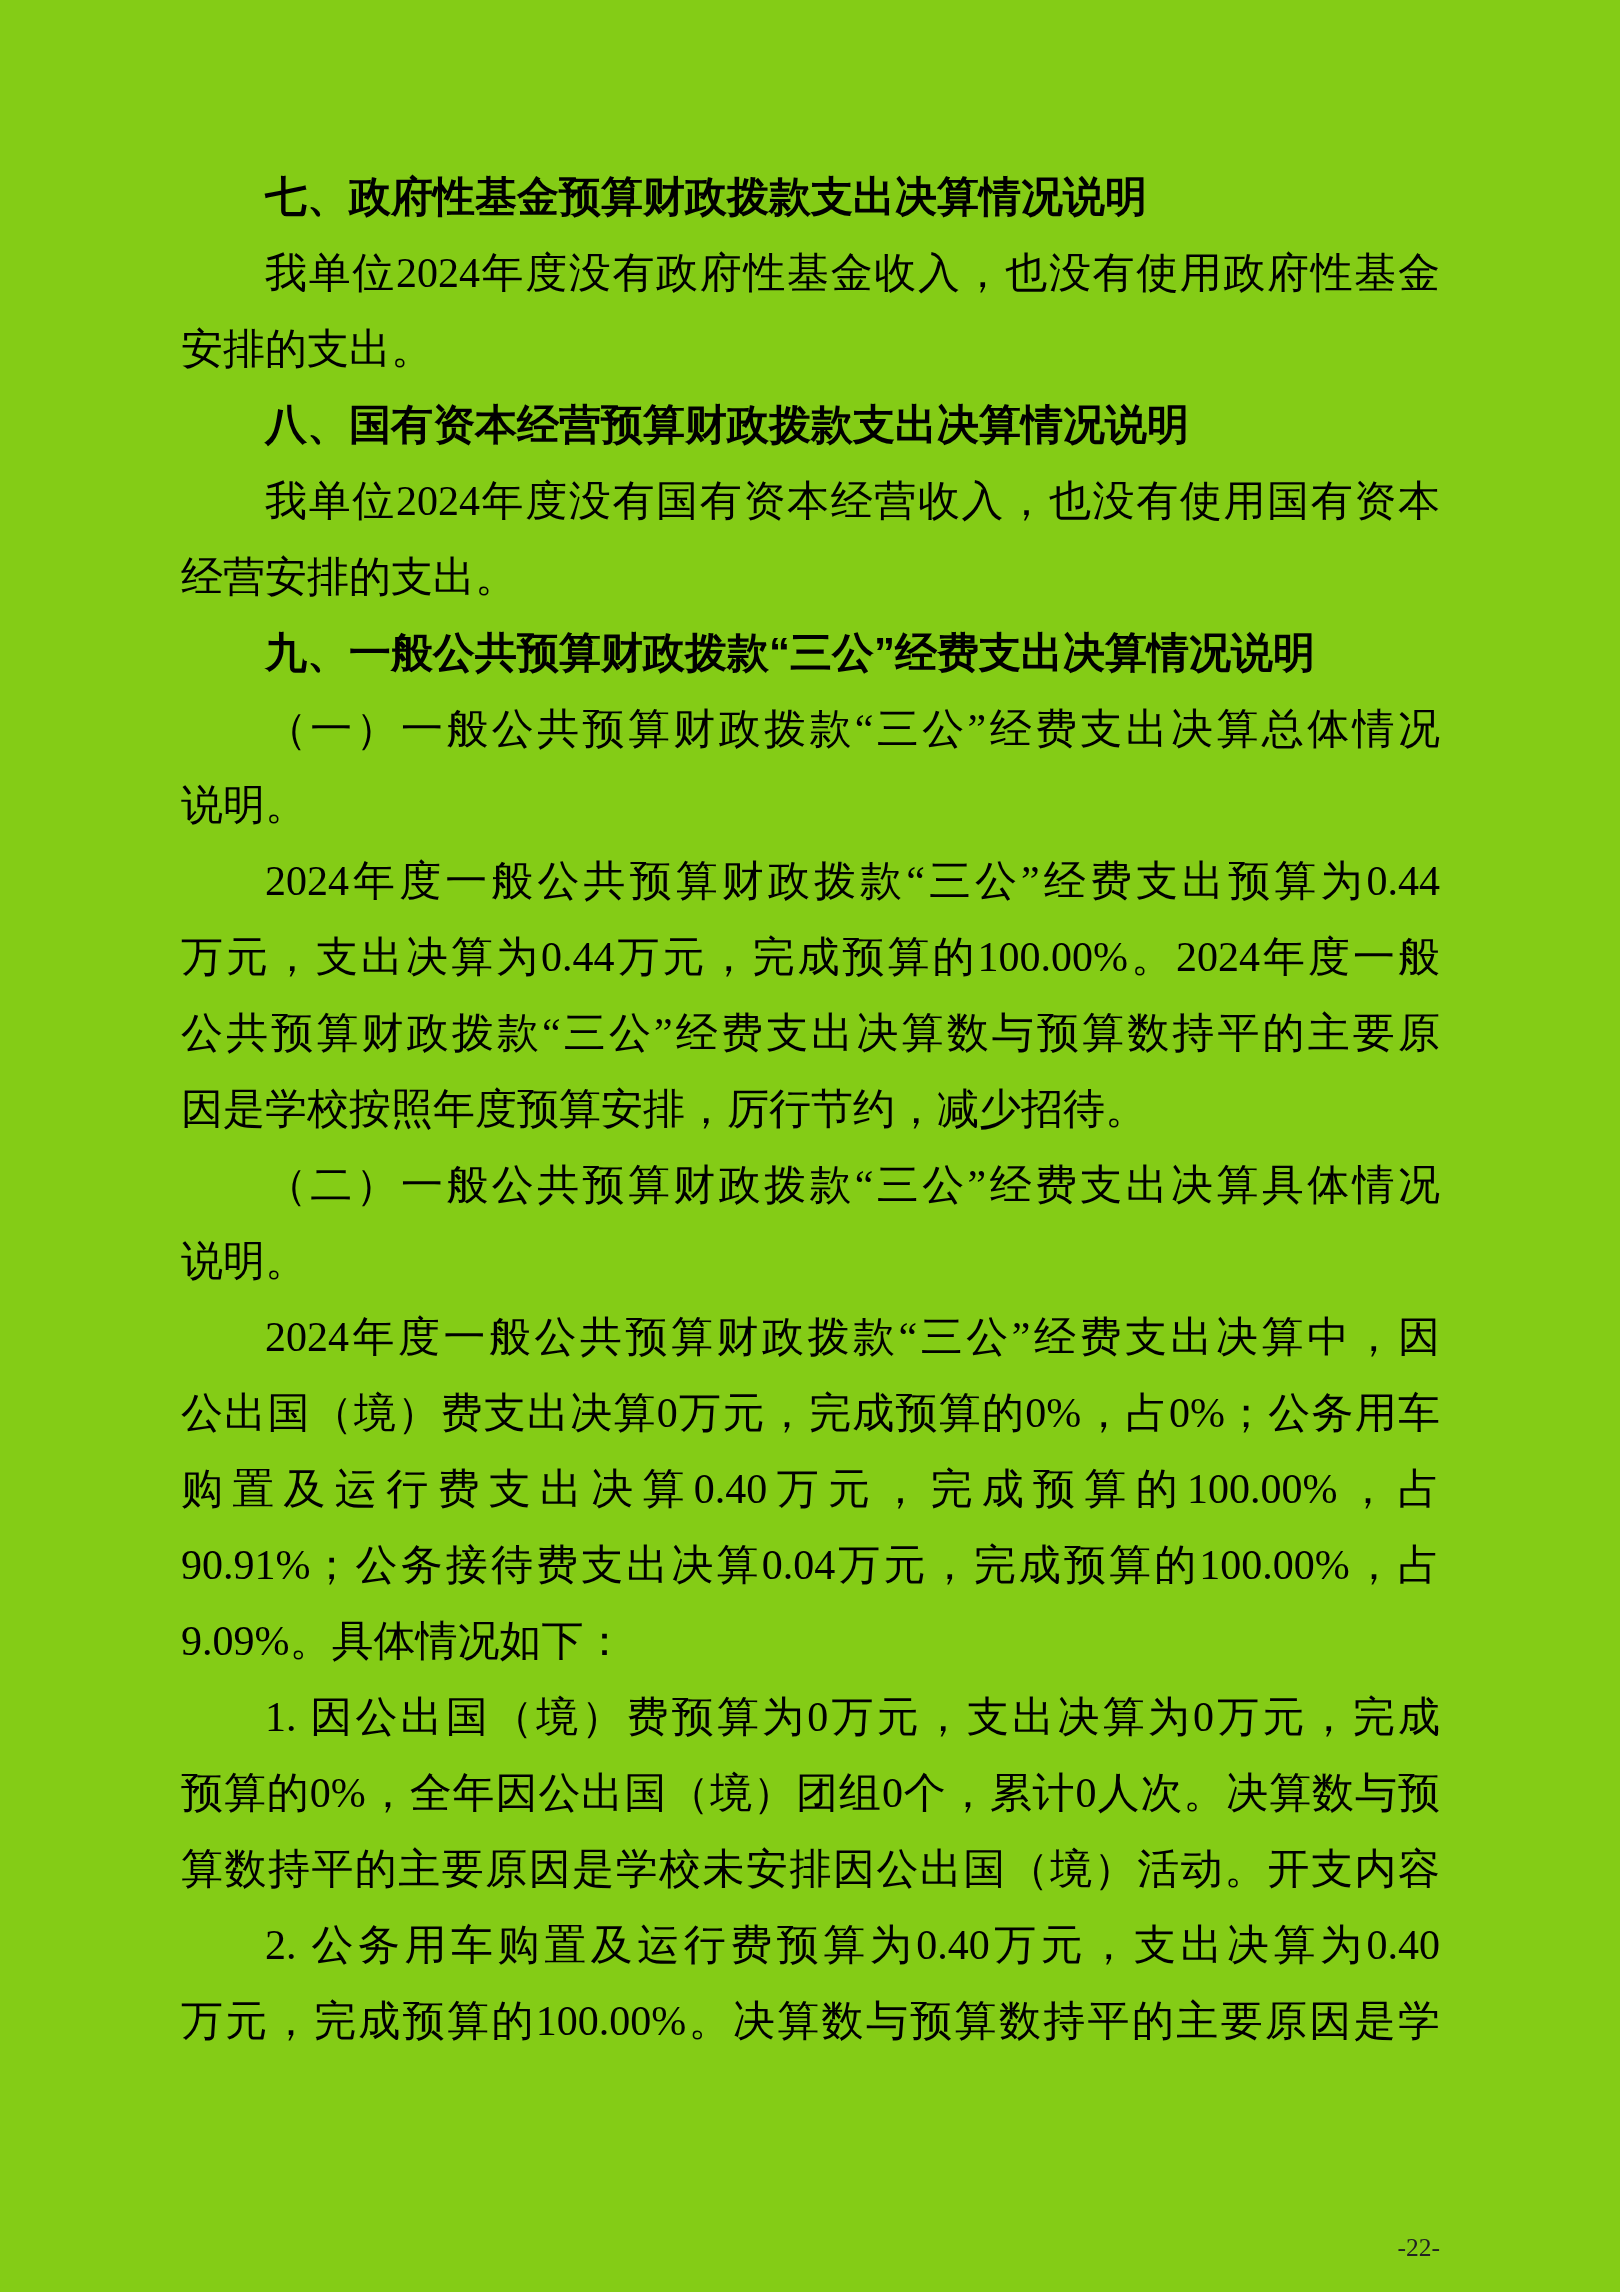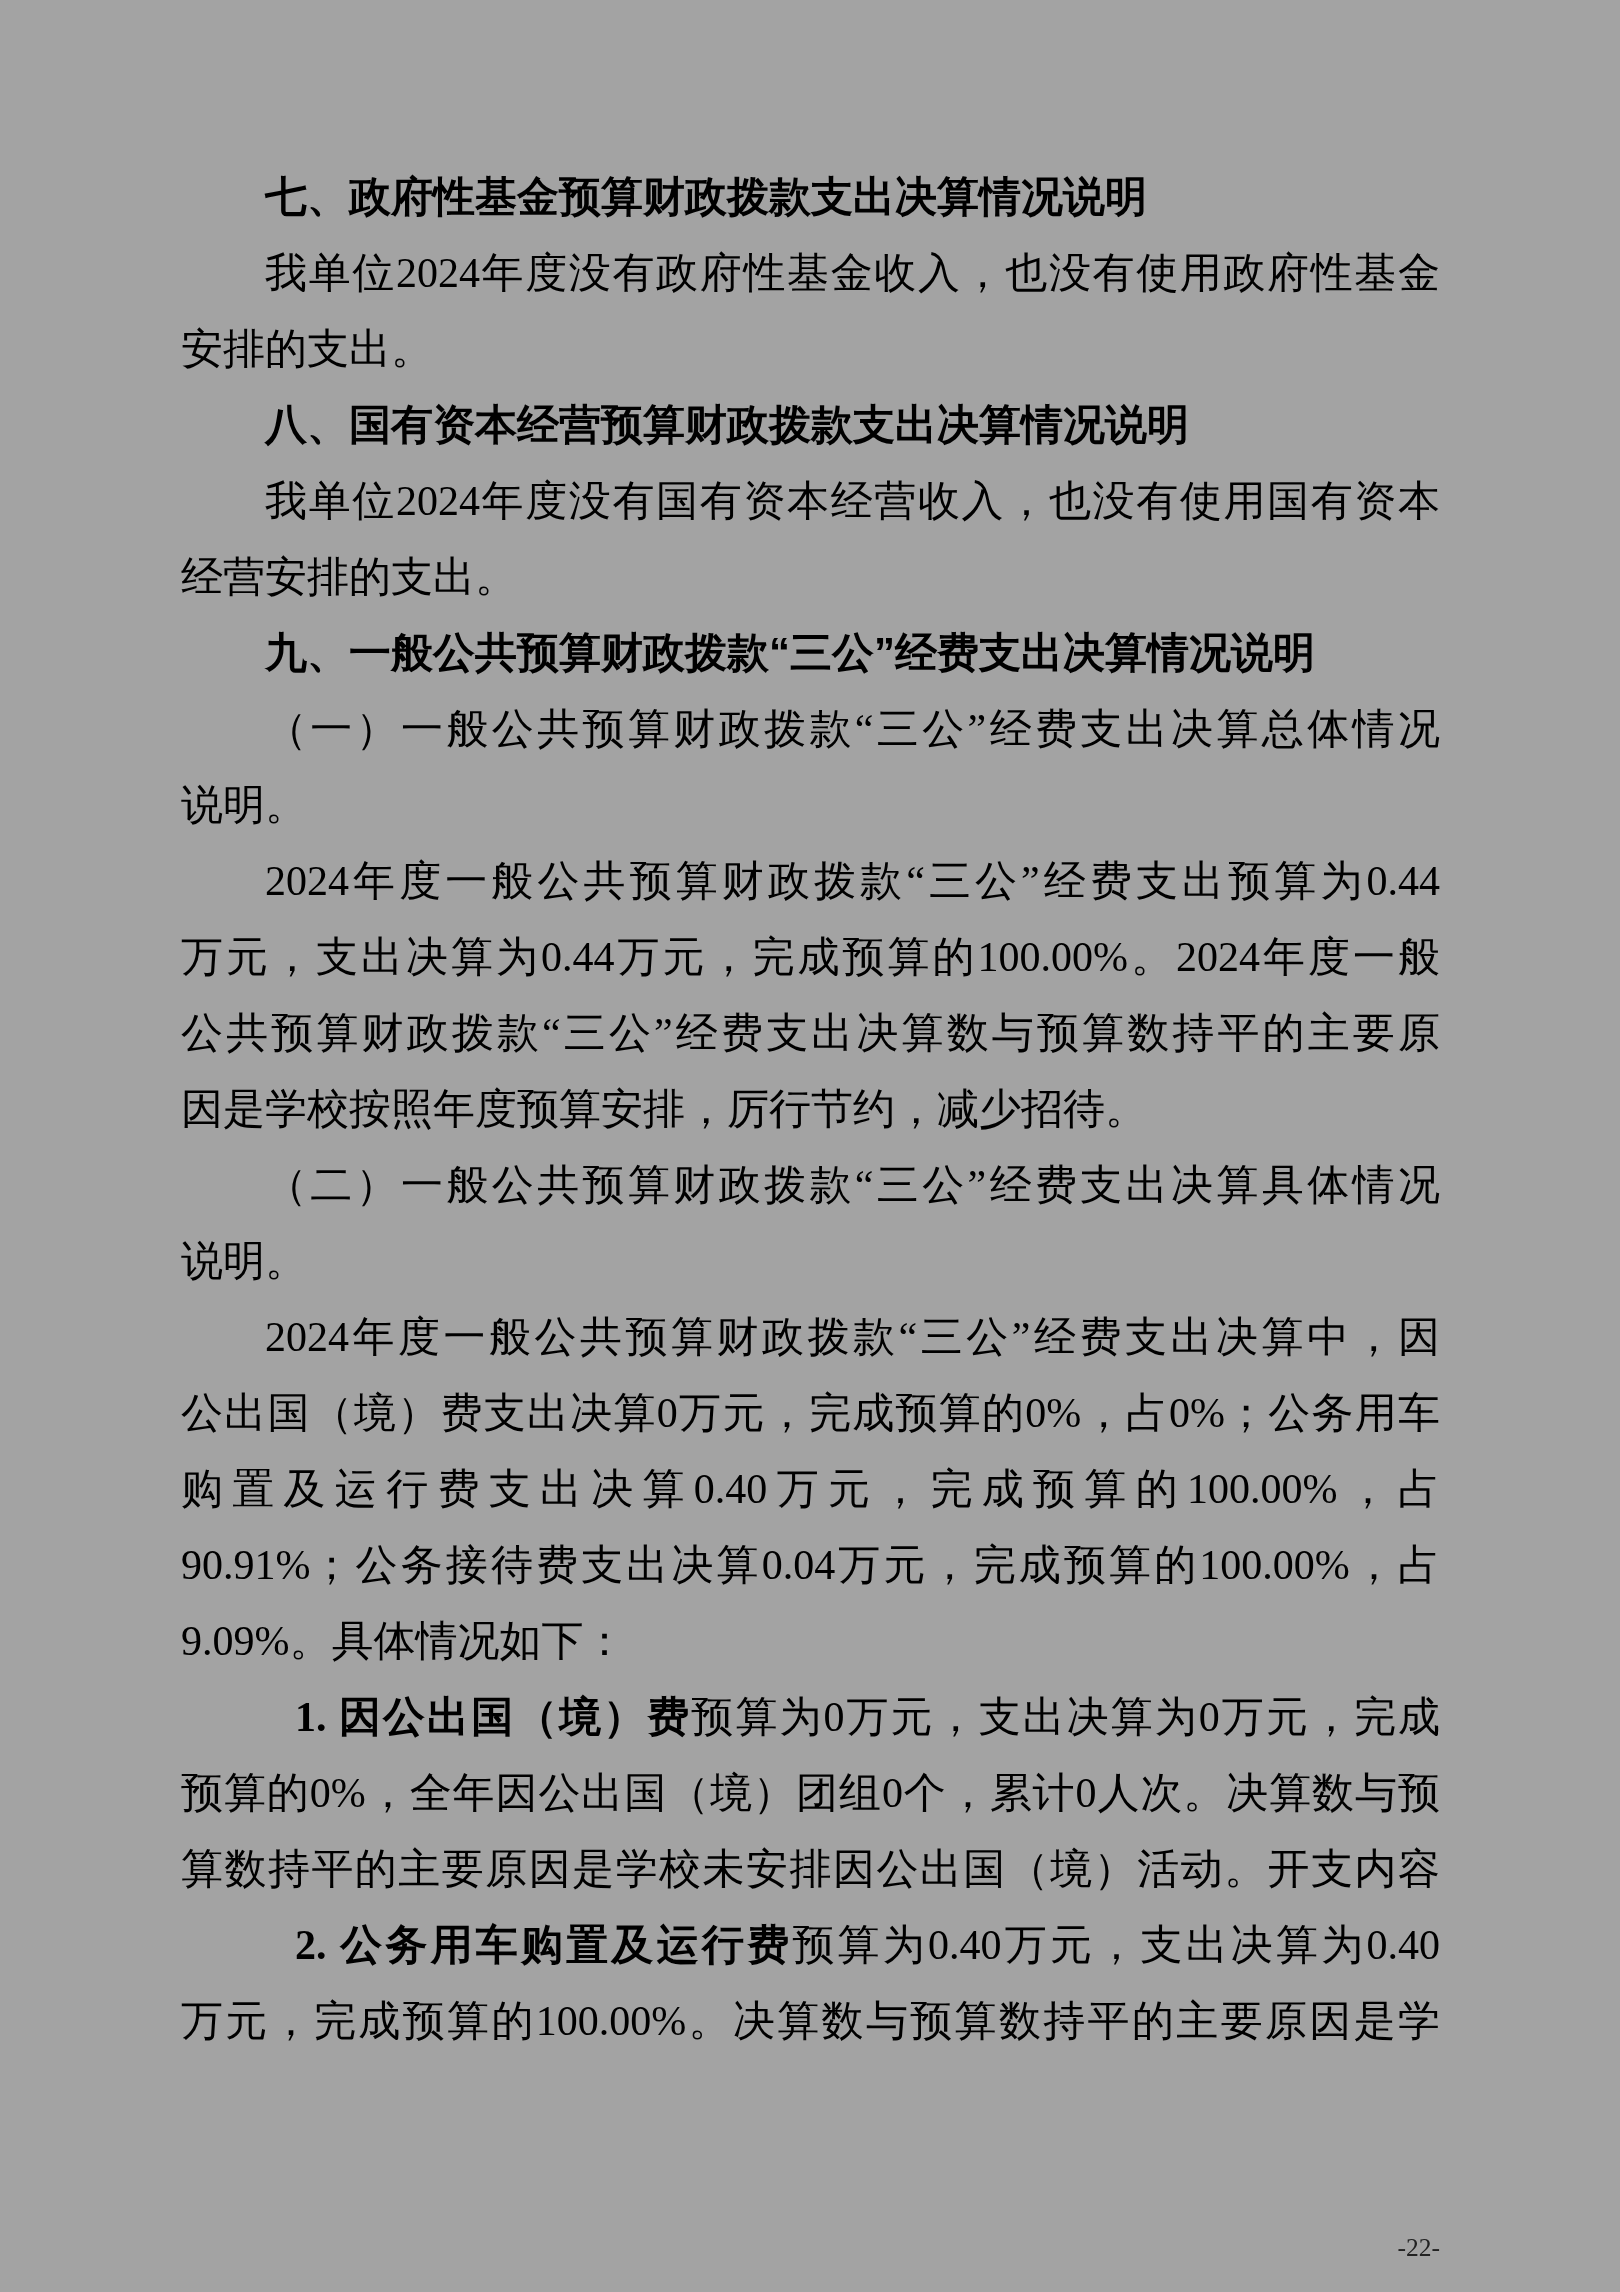--- a/index.html
+++ b/index.html
@@ -4,21 +4,21 @@
 <style>
   html, body {
     margin: 0;
     padding: 0;
     background: #ffffff;
   }
   .page {
     position: relative;
     width: 1620px;
     height: 2293px;
-    background: #a3a3a3;
+    background: #84cc16;
     overflow: hidden;
   }
   .content {
     position: absolute;
     left: 181px;
     top: 159px;
     width: 1259px;
   }
   .line {
     height: 76px;
@@ -35,22 +35,21 @@
     text-indent: 84px;
   }
   .h-sans {
     font-family: "Liberation Sans", sans-serif;
     font-weight: 700;
   }
   .h-kai {
     font-weight: 400;
   }
   .lead {
-    font-weight: 700;
-    margin-left: 30px;
+    font-weight: 400;
   }
   .pagenum {
     position: absolute;
     left: 181px;
     top: 2233px;
     width: 1259px;
     text-align: right;
     font-family: "Liberation Serif", serif;
     font-size: 25.5px;
     color: #222222;

